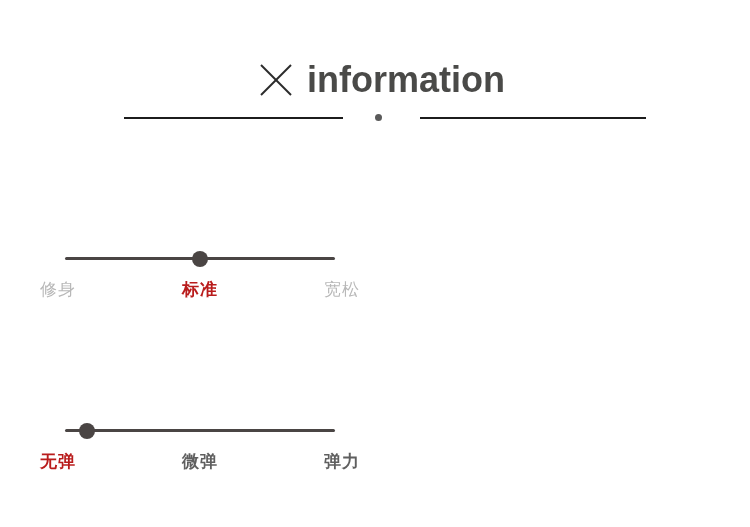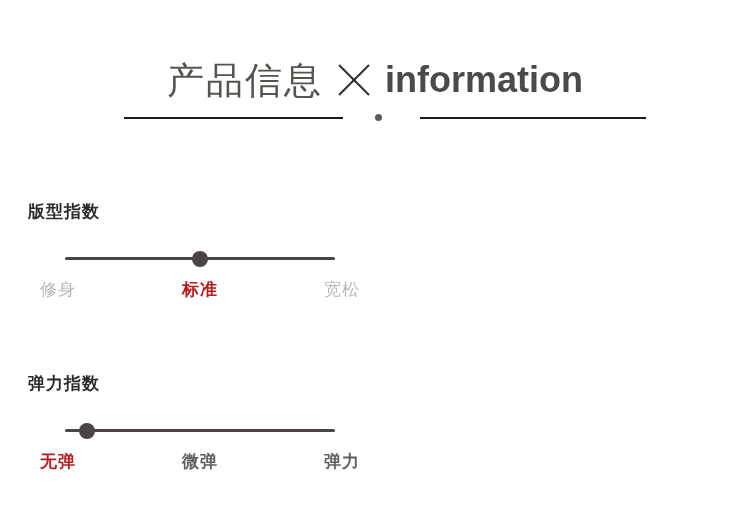--- a/index.html
+++ b/index.html
@@ -139,59 +139,56 @@
   .labels span { white-space: nowrap; }
   .lbl-dim    { color: #b8b8b8; font-weight: normal; }
   .lbl-mid    { color: #5f5f5f; font-weight: bold; }
   .lbl-active { color: #b91c1c; font-weight: bold; }
 </style>
 </head>
 <body>
 
 <div class="header">
   <div class="header-row">
-    <div class="title-cn">产品信息</div>
     <div class="title-x">
       <svg width="40" height="40" viewBox="0 0 40 40" aria-hidden="true">
         <line x1="5" y1="5" x2="35" y2="35" stroke="#2b2b2b" stroke-width="2"></line>
         <line x1="35" y1="5" x2="5" y2="35" stroke="#2b2b2b" stroke-width="2"></line>
       </svg>
     </div>
     <div class="title-en">information</div>
   </div>
   <div class="rule-row">
     <div class="rule rule-left"></div>
     <div class="rule-dot"></div>
     <div class="rule rule-right"></div>
   </div>
 </div>
 
 <div class="grid">
 
   <div class="cell cell-left">
-    <div class="cell-title">版型指数</div>
     <div class="slider">
       <div class="track"></div>
       <div class="knob" style="left:50%"></div>
     </div>
     <div class="labels">
       <span class="lbl-dim">修身</span>
       <span class="lbl-active">标准</span>
       <span class="lbl-dim">宽松</span>
     </div>
   </div>
 
   <div class="cell cell-right">
     
     
     
   </div>
 
   <div class="cell cell-left">
-    <div class="cell-title">弹力指数</div>
     <div class="slider">
       <div class="track"></div>
       <div class="knob" style="left:8%"></div>
     </div>
     <div class="labels">
       <span class="lbl-active">无弹</span>
       <span class="lbl-mid">微弹</span>
       <span class="lbl-mid">弹力</span>
     </div>
   </div>

